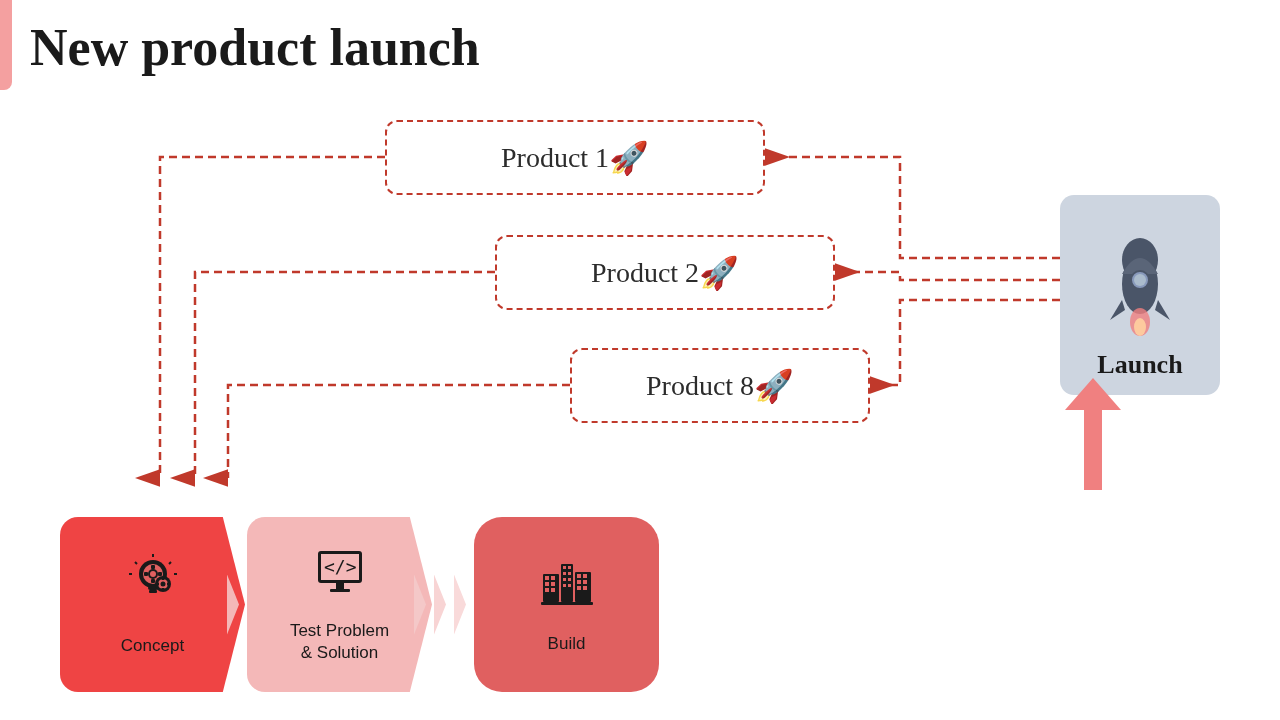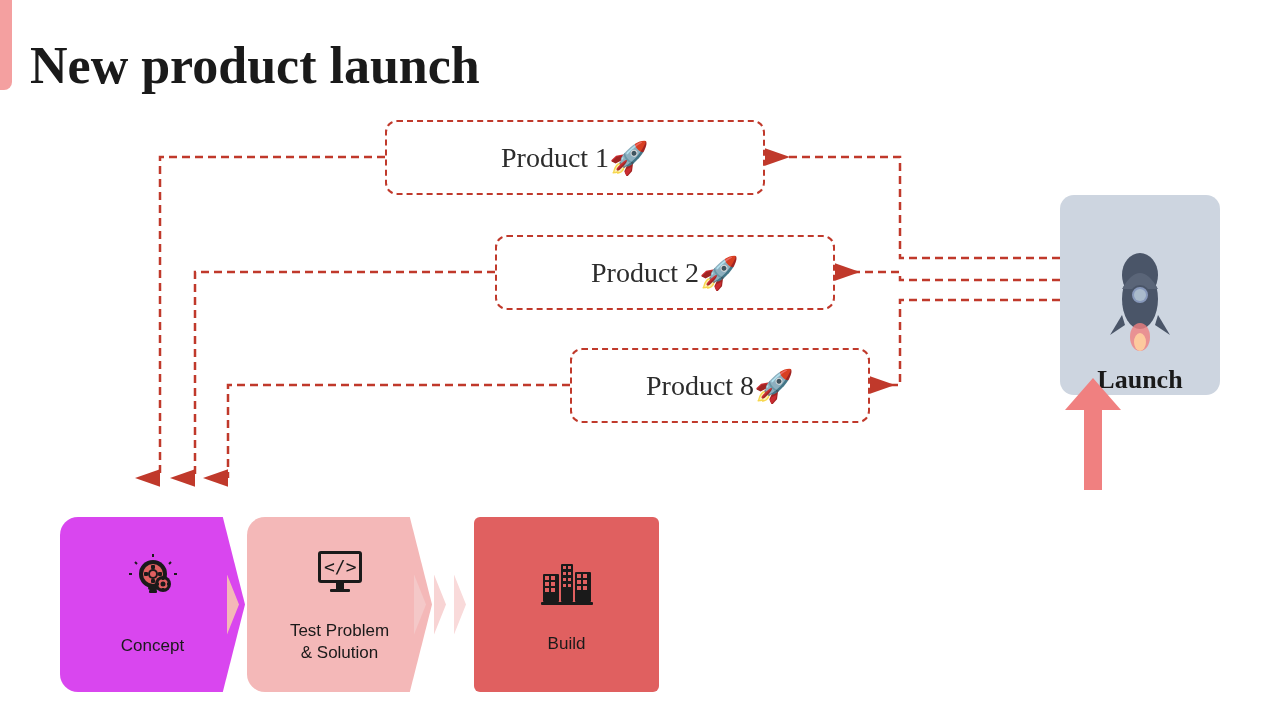--- a/index.html
+++ b/index.html
@@ -7,21 +7,21 @@
       width: 1280px;
       height: 720px;
       background: #ffffff;
       font-family: 'Georgia', serif;
       overflow: hidden;
       position: relative;
     }
 
     .page-title {
       position: absolute;
-      top: 36px;
+      top: 18px;
       left: 30px;
       font-size: 52px;
       font-weight: bold;
       color: #1a1a1a;
     }
 
     .left-accent {
       position: absolute;
       top: 0;
       left: 0;
@@ -79,21 +79,21 @@
       width: 160px;
       height: 200px;
       right: 60px;
       top: 195px;
       background: #cdd5e0;
       border-radius: 14px;
       display: flex;
       flex-direction: column;
       align-items: center;
       justify-content: flex-end;
-      padding-bottom: 0;
+      padding-bottom: 15px;
     }
 
     .launch-box .launch-label {
       font-size: 26px;
       font-weight: bold;
       color: #1a1a1a;
       margin-top: 8px;
     }
 
     
@@ -239,21 +239,21 @@
   <path d="M 495 272 L 195 272 L 195 478" stroke="#c0392b" stroke-width="2.5" stroke-dasharray="8,5" fill="none" marker-end="url(#arrowhead-down)"></path>
 
   <path d="M 570 385 L 228 385 L 228 478" stroke="#c0392b" stroke-width="2.5" stroke-dasharray="8,5" fill="none" marker-end="url(#arrowhead-down)"></path>
 
   <path d="M 1093 490 L 1093 405" stroke="#f08080" stroke-width="18" fill="none"></path>
   <polygon points="1065,410 1121,410 1093,378" fill="#f08080"></polygon>
 </svg>
 
 <div class="flow-container">
 
-  <div class="flow-step first" style="background:#d946ef; margin-right:-18px; z-index:5;">
+  <div class="flow-step first" style="background:#ef4444; margin-right:-18px; z-index:5;">
     <div class="step-icon">
       
       <svg width="52" height="60" viewBox="0 0 52 60" xmlns="http://www.w3.org/2000/svg">
         <circle cx="26" cy="22" r="14" fill="#1a1a1a"></circle>
         <circle cx="26" cy="22" r="10" fill="#e06060"></circle>
 
         <circle cx="26" cy="22" r="5" fill="#1a1a1a"></circle>
         <circle cx="26" cy="22" r="3" fill="#e06060"></circle>
 
         <rect x="24" y="13" width="4" height="4" rx="1" fill="#1a1a1a"></rect>
@@ -301,21 +301,21 @@
   </div>
 
   <div style="width:20px; height:60px; background:#f4c8c8; clip-path:polygon(0% 0%, 60% 50%, 0% 100%); z-index:10; position:relative;"></div>
 
 
   <div style="width:20px; height:60px; background:#f8d4d4; clip-path:polygon(0% 0%, 60% 50%, 0% 100%); z-index:10; position:relative;"></div>
 
 
   <div style="width:20px; height:60px; background:#f9dada; clip-path:polygon(0% 0%, 60% 50%, 0% 100%); z-index:10; position:relative;"></div>
 
-  <div class="flow-step last" style="background:#e06060; z-index:1; border-radius:6px;">
+  <div class="flow-step last" style="background:#e06060; z-index:1; border-radius:28px;">
     <div class="step-icon">
       <svg width="56" height="56" viewBox="0 0 56 56" xmlns="http://www.w3.org/2000/svg">
 
         <rect x="4" y="20" width="16" height="28" rx="1" fill="#1a1a1a"></rect>
         <rect x="6" y="22" width="4" height="4" fill="#e06060"></rect>
         <rect x="12" y="22" width="4" height="4" fill="#e06060"></rect>
         <rect x="6" y="28" width="4" height="4" fill="#e06060"></rect>
         <rect x="12" y="28" width="4" height="4" fill="#e06060"></rect>
         <rect x="6" y="34" width="4" height="4" fill="#e06060"></rect>
         <rect x="12" y="34" width="4" height="4" fill="#e06060"></rect>

